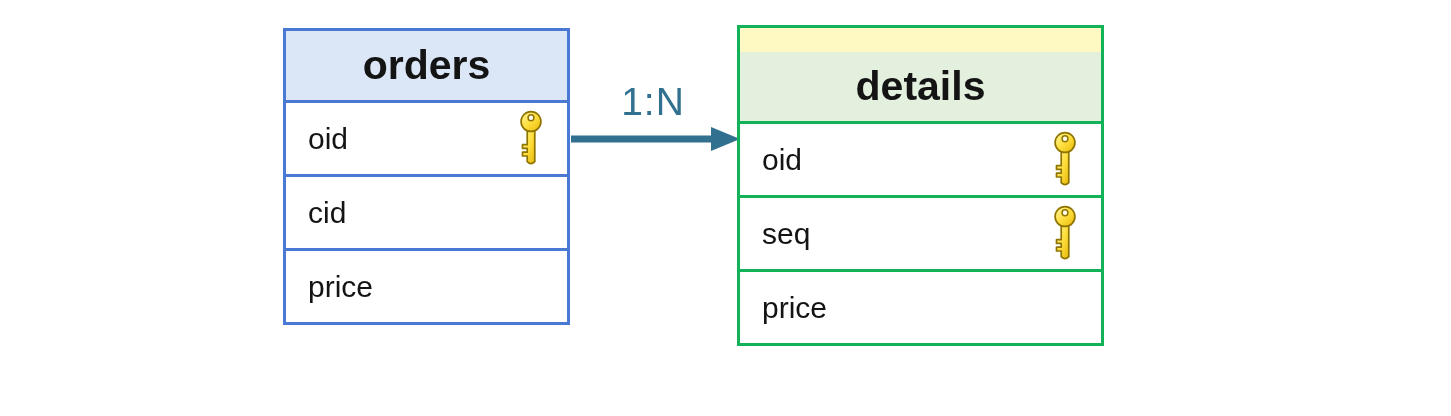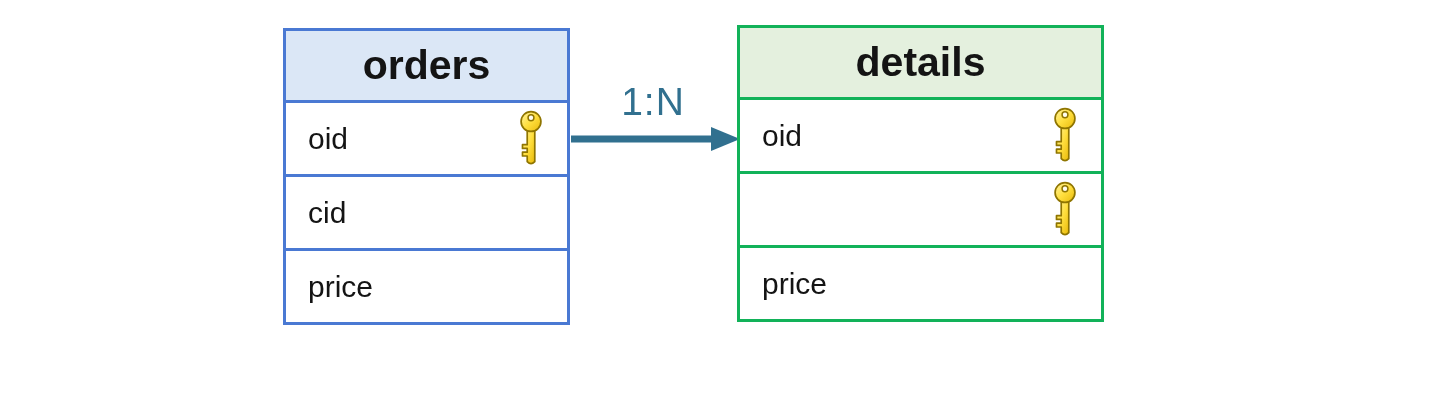--- a/index.html
+++ b/index.html
@@ -49,21 +49,21 @@
   }
   .entity.orders .entity-header { background: #dbe7f6; }
   .entity.orders .entity-row   { border-top-color: #4a79d3; }
 
   .entity.details {
     left: 737px;
     top: 25px;
     width: 367px;
     border-color: #12b259;
   }
-  .entity.details .entity-header { background: #e4f0de; }
+  .entity.details .entity-header { background: #e4f0de; margin-top: 24px; }
   .entity.details .entity-row    { border-top-color: #12b259; }
 
   .key-icon {
     position: absolute;
     right: 19px;
     top: 50%;
     transform: translateY(-50%);
     width: 34px;
     height: 60px;
   }
@@ -134,20 +134,21 @@
   <div class="entity-header">details</div>
 
   <div class="entity-row">
     <span>oid</span>
     <svg class="key-icon" viewBox="0 0 36 60">
       <use href="#keyShape"></use>
     </svg>
   </div>
 
   <div class="entity-row">
+    <span>seq</span>
     <svg class="key-icon" viewBox="0 0 36 60">
       <use href="#keyShape"></use>
     </svg>
   </div>
 
   <div class="entity-row">
     <span>price</span>
   </div>
 
 </div>

